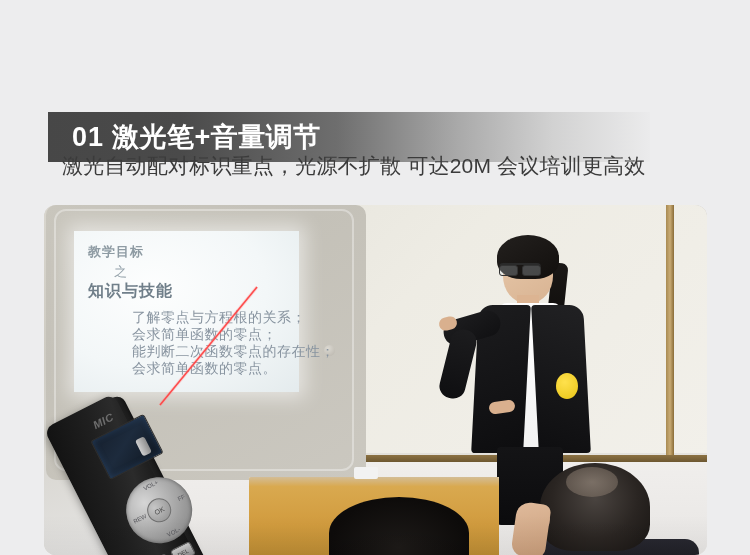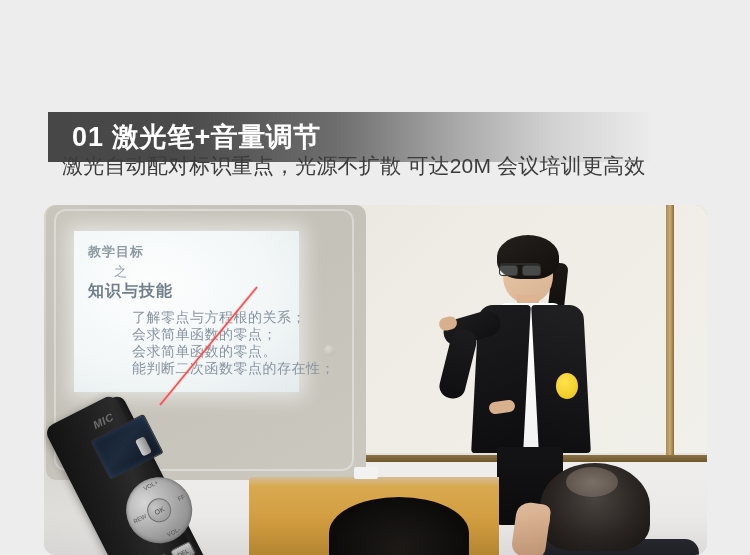--- a/index.html
+++ b/index.html
@@ -323,22 +323,22 @@
       <div class="screen-panel">
         <div class="screen-bezel"></div>
         <div class="screen-knob"></div>
         <div class="slide">
           <div class="slide-title">教学目标</div>
           <div class="slide-title2">之</div>
           <div class="slide-title3">知识与技能</div>
           <div class="slide-body">
             <div>了解零点与方程根的关系；</div>
             <div>会求简单函数的零点；</div>
+            <div>能判断二次函数零点的存在性；</div>
             <div>会求简单函数的零点。</div>
-            <div>能判断二次函数零点的存在性；</div>
           </div>
         </div>
       </div>
 
       <svg class="laser" viewBox="0 0 663 350" preserveAspectRatio="none">
         <line x1="116" y1="200" x2="213" y2="82" stroke="#ff2a2a" stroke-width="1.6" opacity="0.95"></line>
         <line x1="116" y1="200" x2="213" y2="82" stroke="#ff8a8a" stroke-width="3.4" opacity="0.28"></line>
       </svg>
 
       <div class="device">

